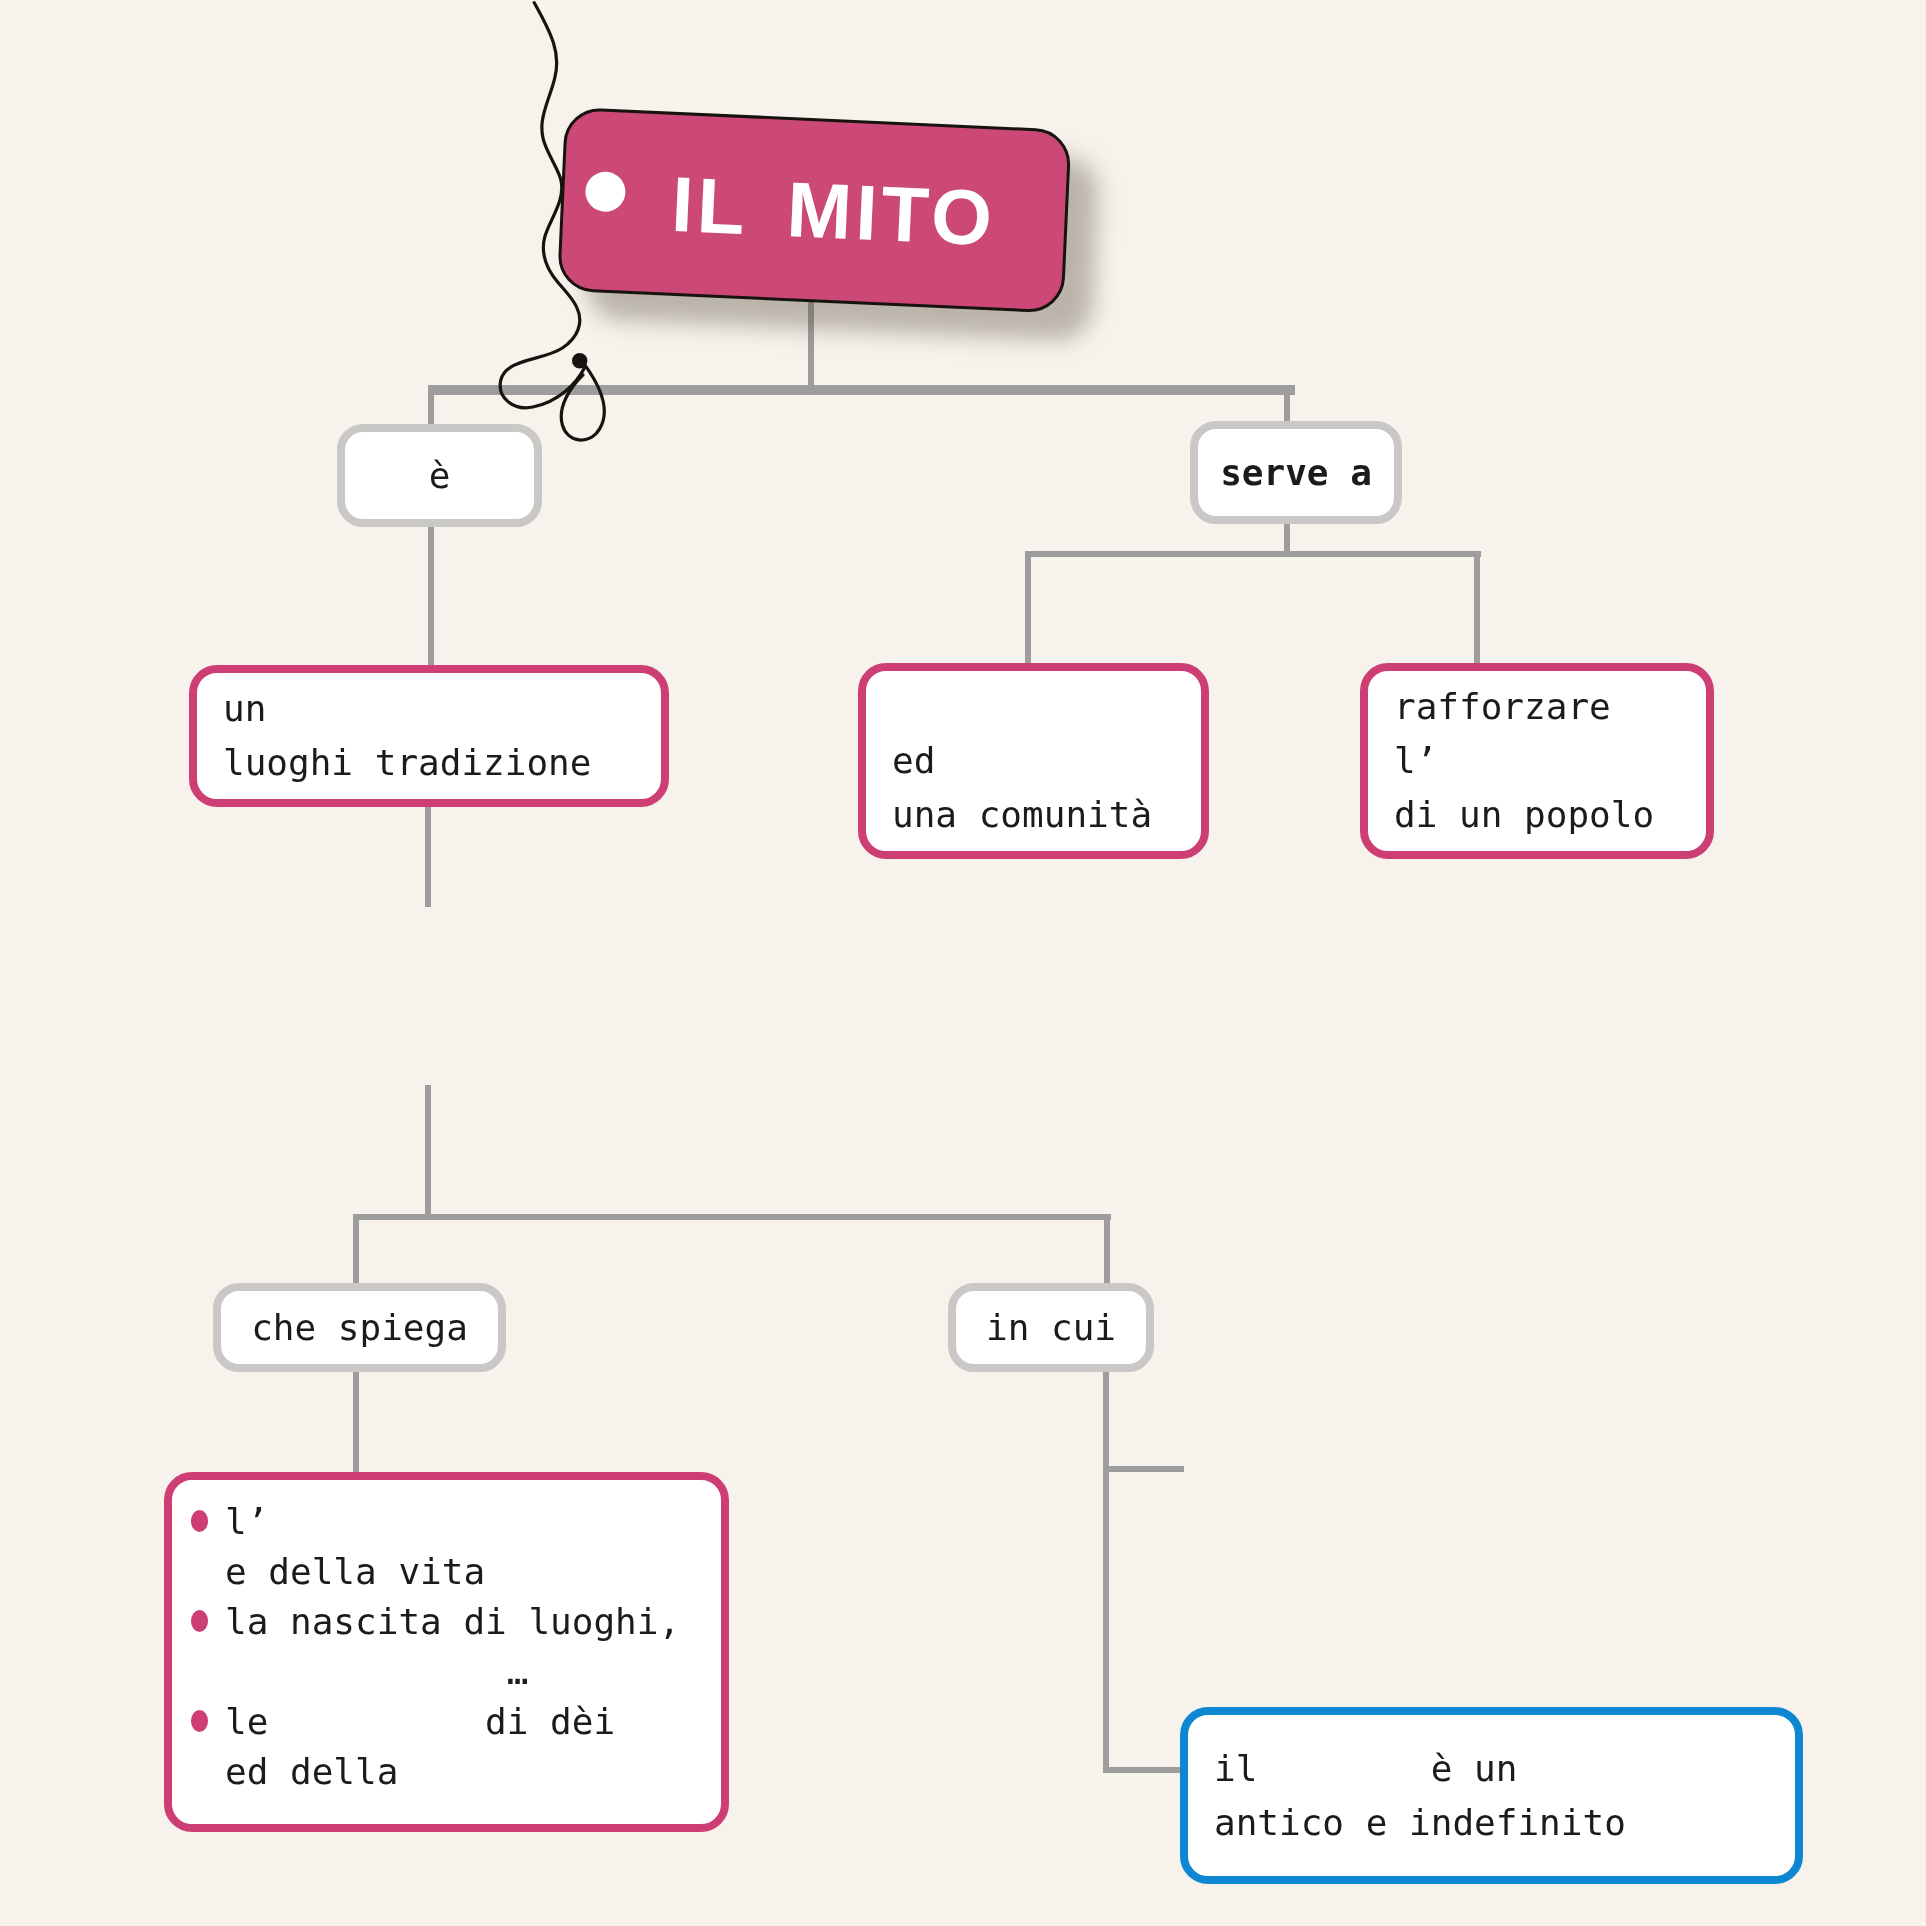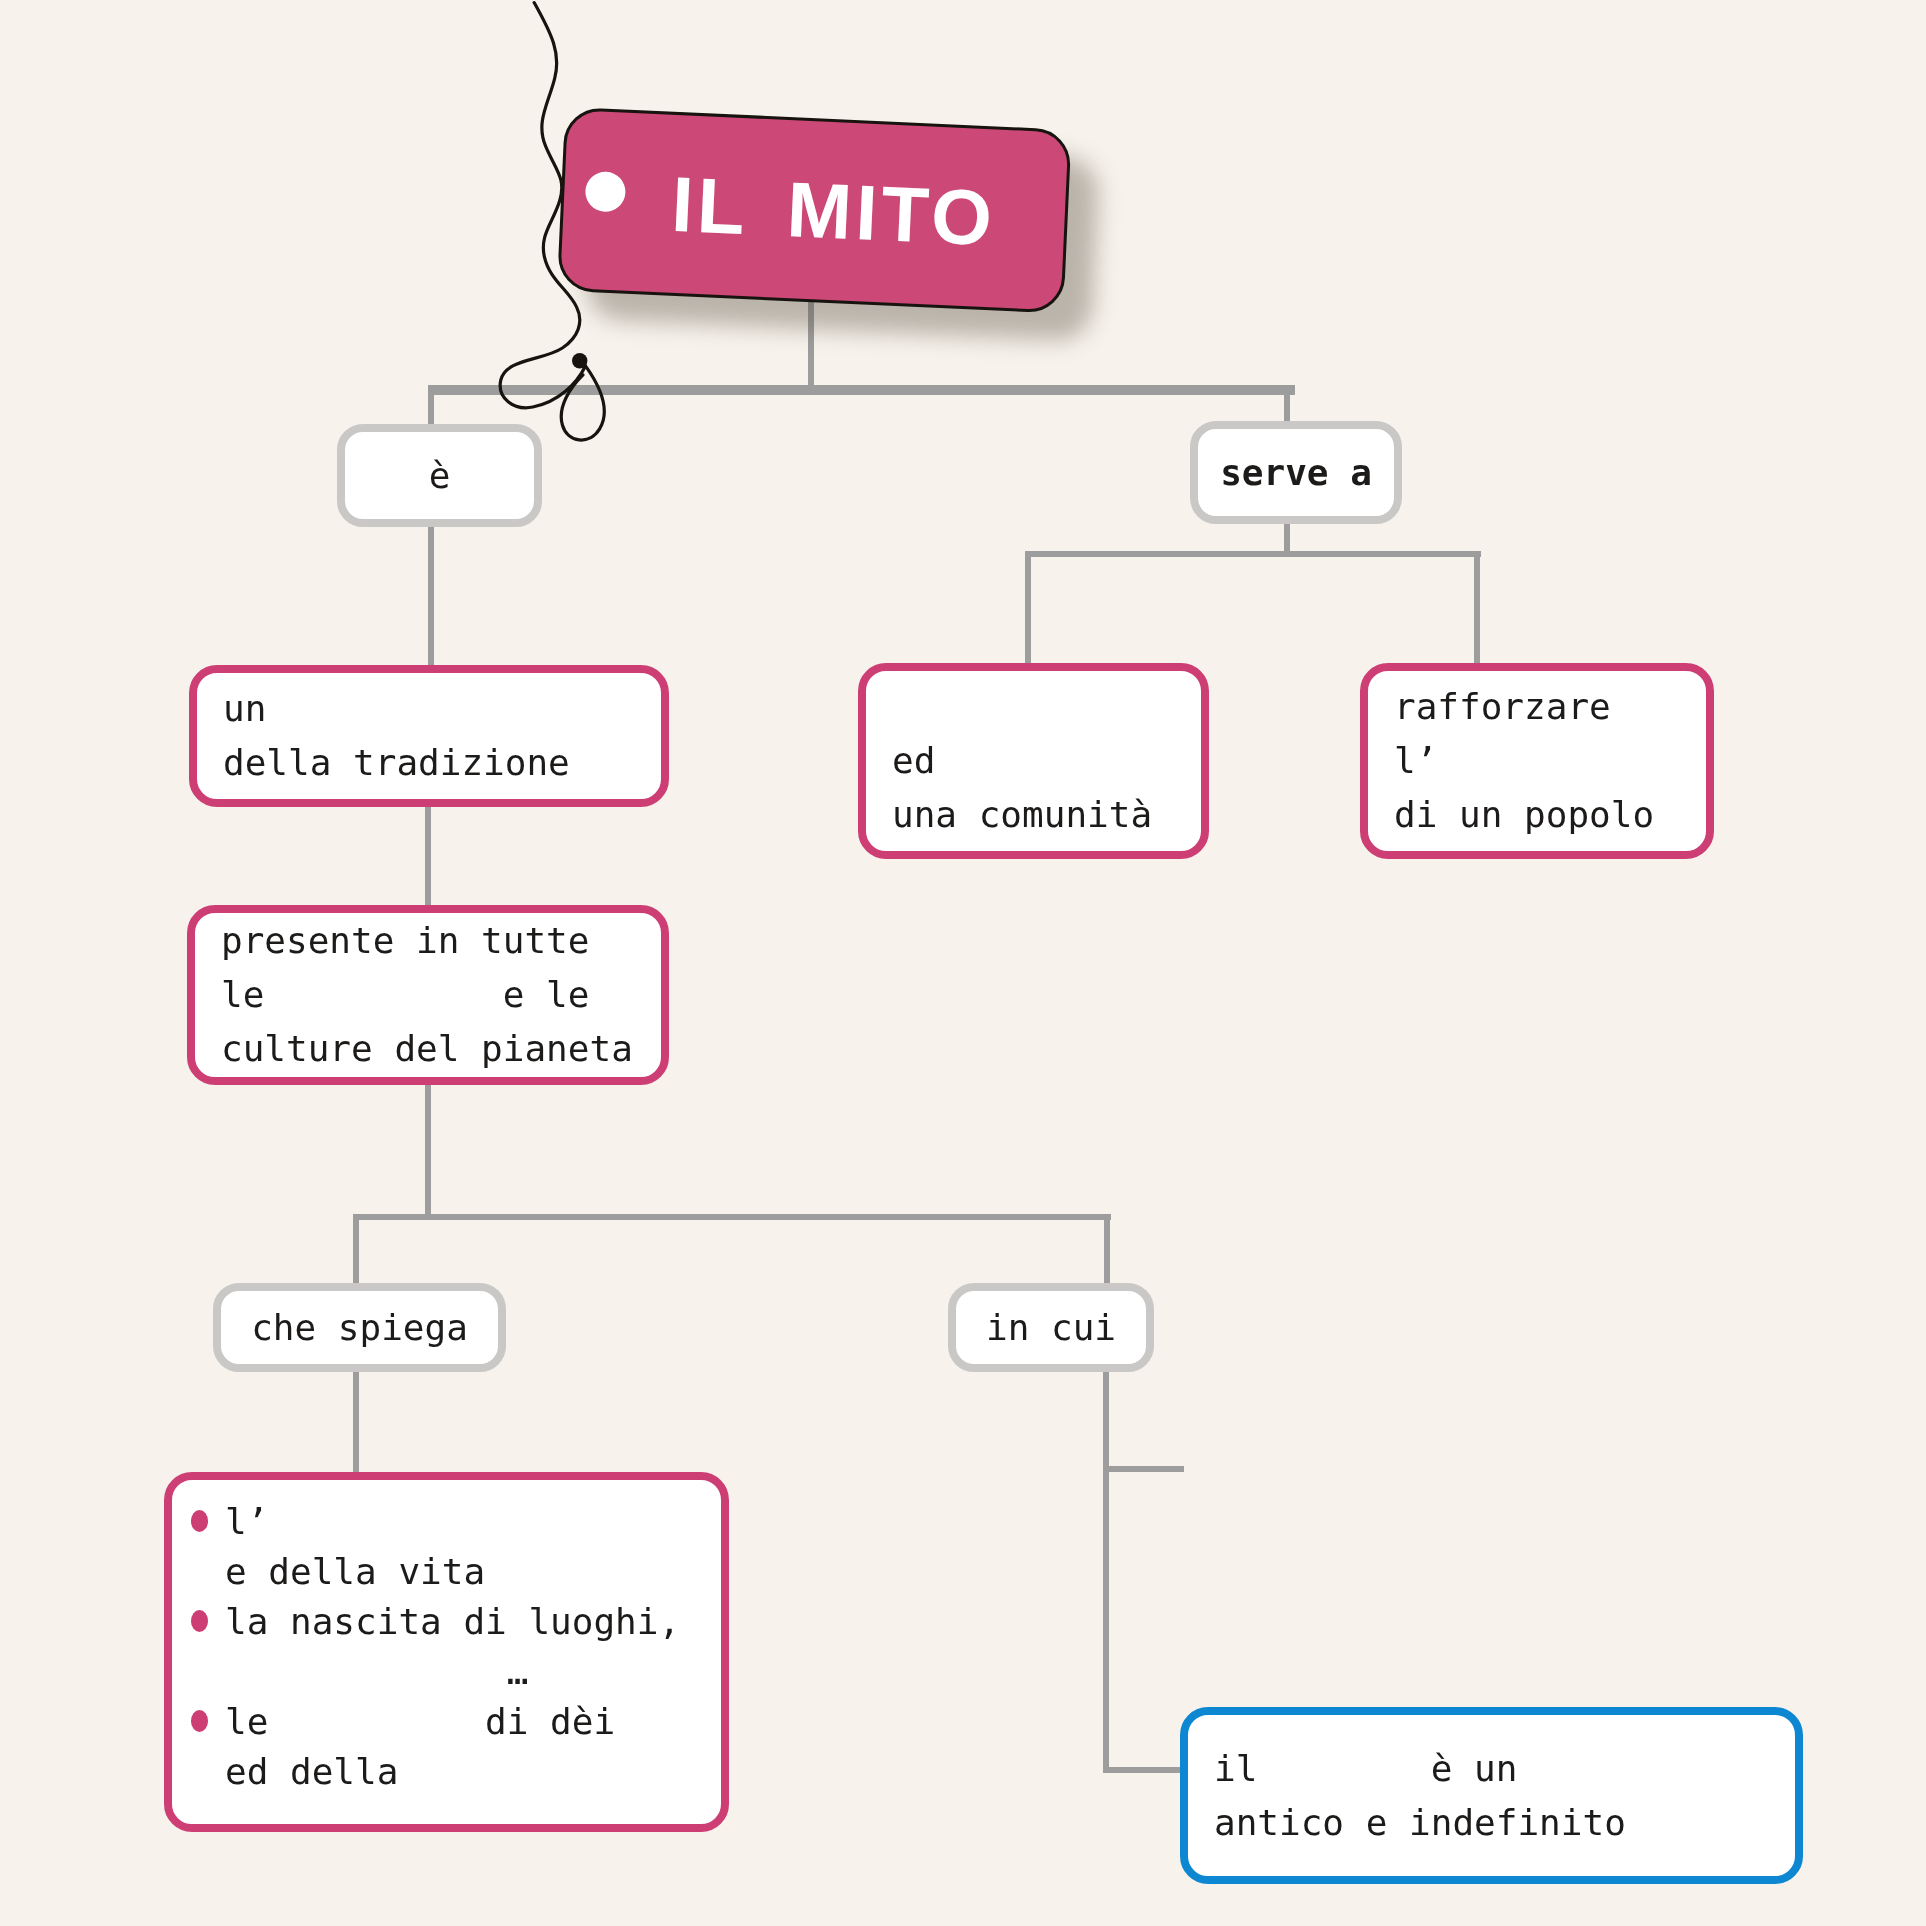--- a/index.html
+++ b/index.html
@@ -107,36 +107,31 @@
 
   <div class="lbl" style="left:337px;top:424px;width:189px;height:87px;">
     <span>è</span>
   </div>
   <div class="lbl" style="left:1190px;top:421px;width:196px;height:87px;font-weight:bold;">
     <span>serve a</span>
   </div>
 
   <div class="box pinkb" style="left:189px;top:665px;width:464px;height:126px;">
     <div class="pre">un
-della tradizione</div>
+luoghi tradizione</div>
   </div>
   <div class="box pinkb" style="left:858px;top:663px;width:335px;height:180px;">
     <div class="pre">
 ed
 una comunità</div>
   </div>
   <div class="box pinkb" style="left:1360px;top:663px;width:338px;height:180px;">
     <div class="pre">rafforzare
 l’
 di un popolo</div>
-  </div>
-  <div class="box pinkb" style="left:187px;top:905px;width:466px;height:164px;">
-    <div class="pre">presente in tutte
-le           e le
-culture del pianeta</div>
   </div>
 
   <div class="lbl" style="left:213px;top:1283px;width:277px;height:73px;">
     <span>che spiega</span>
   </div>
   <div class="lbl" style="left:948px;top:1283px;width:190px;height:73px;">
     <span>in cui</span>
   </div>
 
   <div class="listbox" style="left:164px;top:1472px;width:520px;height:321px;">

